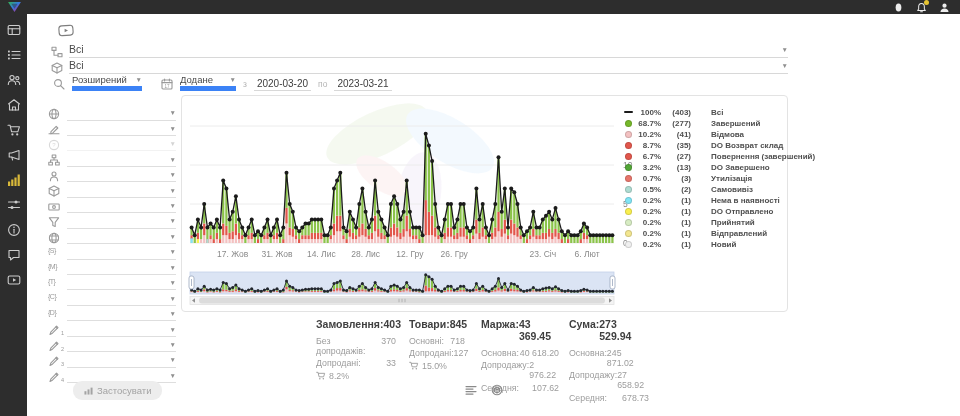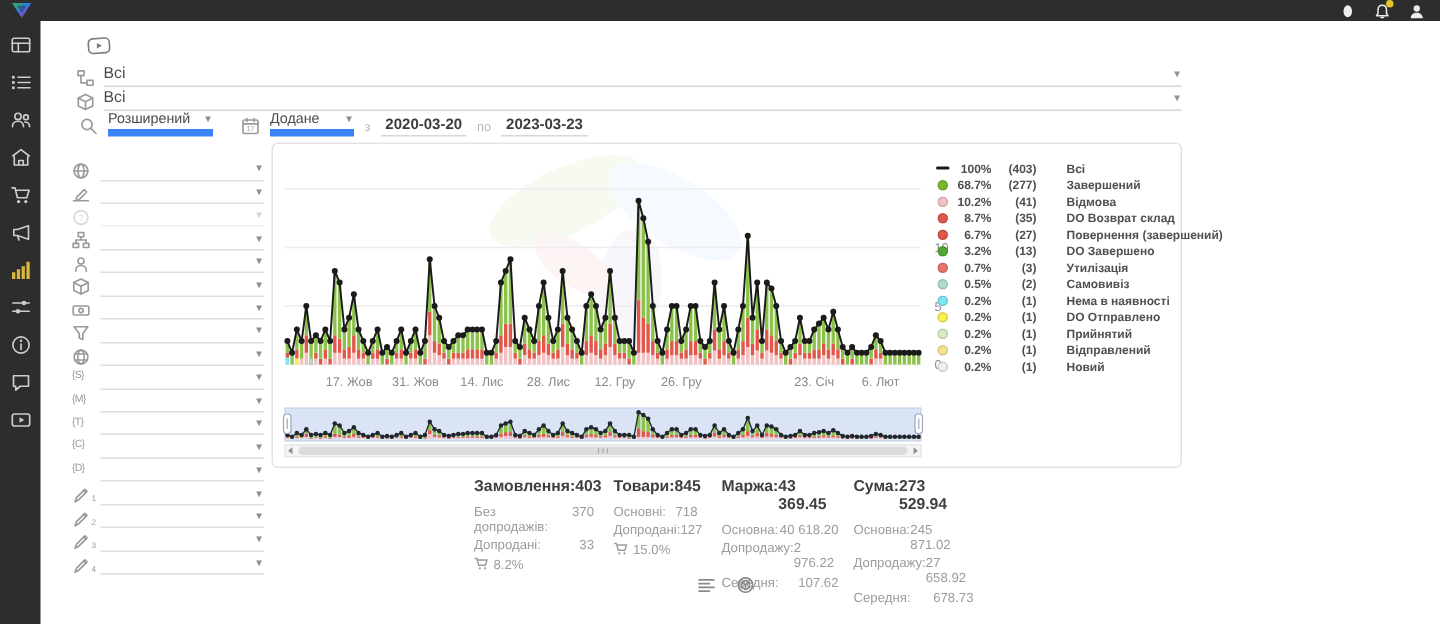--- a/index.html
+++ b/index.html
@@ -28,21 +28,21 @@
   
   .video-btn{position:absolute;left:18px;top:10px;width:16px;height:13px;color:#7d7d7d;cursor:pointer;}
   .sel-row{position:absolute;left:11px;width:737px;height:15px;display:flex;align-items:flex-end;gap:6px;}
   .sel{flex:1;display:flex;justify-content:space-between;align-items:flex-end;
        border-bottom:1px solid #d8d8d8;padding-bottom:1px;cursor:pointer;}
   .sel-val{font-size:10.5px;color:#4a4a4a;line-height:1.1;}
   .row3{position:absolute;left:13px;top:61px;height:16px;display:flex;align-items:flex-end;gap:7px;}
   .mini-sel{display:flex;justify-content:space-between;align-items:flex-end;border-bottom:5px solid #3b82f6;
             padding-bottom:1px;cursor:pointer;}
   .lbl-xs{font-size:8.5px;color:#b5b5b5;padding-bottom:2px;}
-  .date-input{font-size:10px;font-weight:bold;color:#3d3d3d;border-bottom:1px solid #d8d8d8;padding:0 3px 1px 3px;cursor:text;}
+  .date-input{font-size:10px;font-weight:normal;color:#3d3d3d;border-bottom:1px solid #d8d8d8;padding:0 3px 1px 3px;cursor:text;}
   
   .f-row{position:absolute;left:8px;width:128px;height:14px;display:flex;align-items:center;}
   .f-row.dis{opacity:.38;}
   .f-line{flex:1;margin-left:7px;display:flex;justify-content:flex-end;align-items:flex-end;
           border-bottom:1px solid #dedede;height:12px;cursor:pointer;}
   .tg{font-style:normal;font-size:7px;color:#9a9a9a;letter-spacing:-0.5px;}
   .pn{font-style:normal;font-size:5.5px;color:#9a9a9a;align-self:flex-end;margin-left:1px;}
   .apply-btn{position:absolute;left:33px;top:367px;display:flex;align-items:center;gap:4px;
              background:#ededed;border:none;border-radius:9px;padding:4px 11px;color:#a3a3a3;
              font-size:9.5px;font-family:inherit;cursor:pointer;}
@@ -250,21 +250,21 @@
             <text x="6" y="9.6" font-size="4.5" text-anchor="middle">17</text>
           </svg>
       </span>
       <div class="mini-sel" style="width:56px">
         <span class="sel-val" style="font-size:9.5px">Додане</span>
         <span class="caret">▼</span>
       </div>
       <span class="lbl-xs">з</span>
       <div class="date-input">2020-03-20</div>
       <span class="lbl-xs">по</span>
-      <div class="date-input">2023-03-23</div>
+      <div class="date-input">2023-03-21</div>
     </div>
 
     <div id="filter-rows">
         <div class="f-row " style="top:93px">
        <span class="icon i12">
             <svg viewBox="0 0 12 12">
               <circle cx="6" cy="6" r="4.6"></circle>
               <ellipse cx="6" cy="6" rx="2" ry="4.6"></ellipse>
               <line x1="1.4" y1="6" x2="10.6" y2="6"></line>
             </svg>
@@ -448,20 +448,30 @@
               <line x1="7.8" y1="3" x2="9.2" y2="4.4"></line>
             </svg>
             <i class="pn">4</i>
           </span>
        <div class="f-line">
          <span class="caret">▼</span>
        </div>
         </div>
       </div>
 
+    <button class="apply-btn">
+      <span class="icon">
+        <svg viewBox="0 0 10 10">
+            <rect class="f" x="0.5" y="5.8" width="2.2" height="3.7"></rect>
+            <rect class="f" x="3.9" y="3.8" width="2.2" height="5.7"></rect>
+            <rect class="f" x="7.3" y="1.8" width="2.2" height="7.7"></rect>
+          </svg>
+      </span>
+      <span>Застосувати</span>
+    </button>
 
     <div class="panel">
       <svg class="chart" id="chart-svg" width="605" height="215" viewBox="0 0 605 215">
           <g opacity="0.07">
     <ellipse cx="195" cy="38" rx="55" ry="22" transform="rotate(-25 195 38)" fill="#7cb342"></ellipse>
     <ellipse cx="268" cy="45" rx="50" ry="22" transform="rotate(32 268 45)" fill="#64b5f6"></ellipse>
     <ellipse cx="237" cy="98" rx="22" ry="42" transform="rotate(8 237 98)" fill="#ab7dd6"></ellipse>
     <ellipse cx="200" cy="80" rx="30" ry="14" transform="rotate(35 200 80)" fill="#e57373"></ellipse>
           </g>
           <line x1="8" y1="147" x2="432" y2="147" stroke="#ececec" stroke-width="1"></line>

